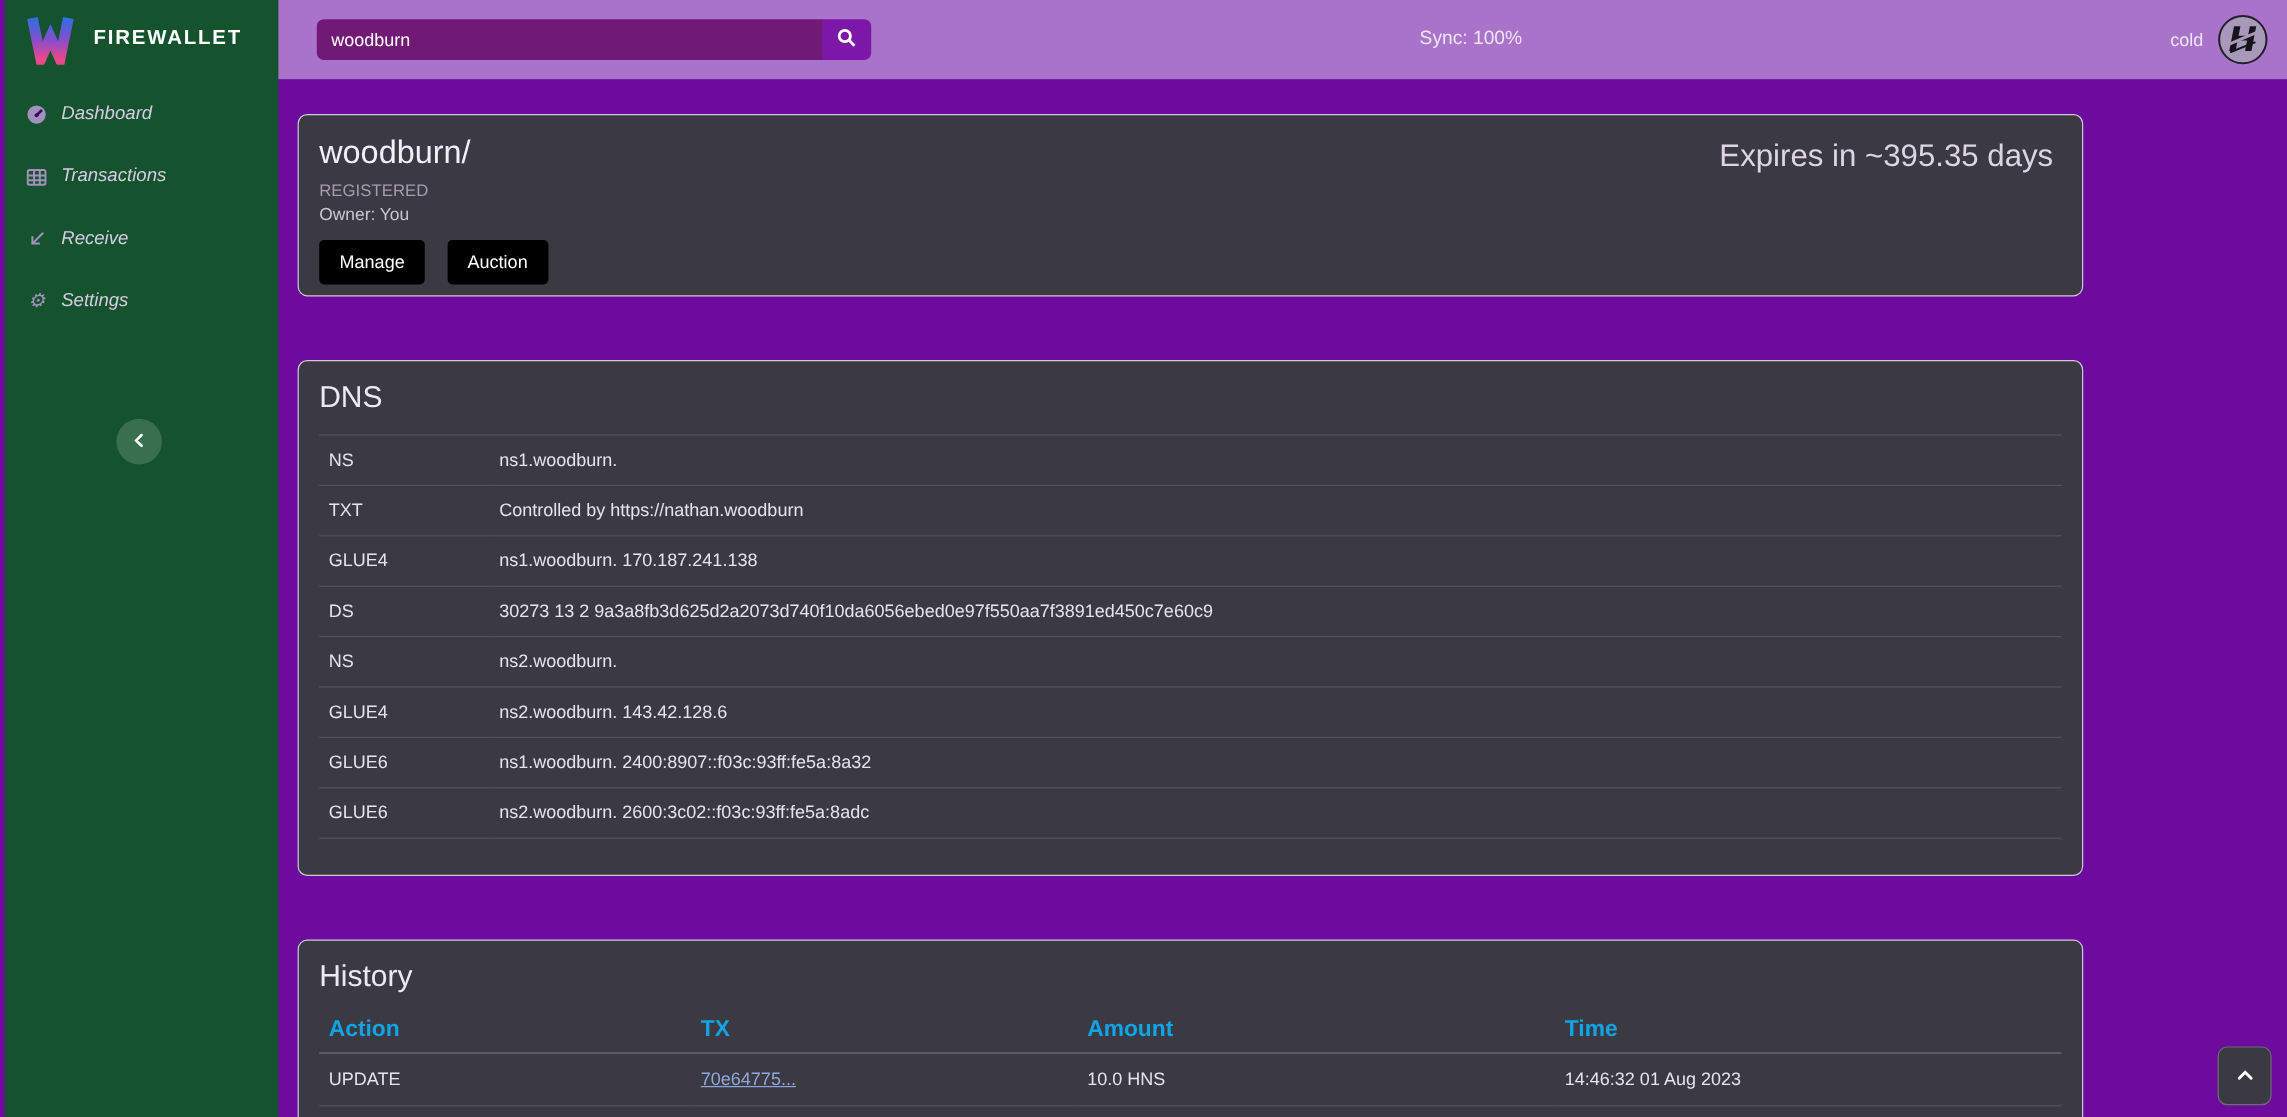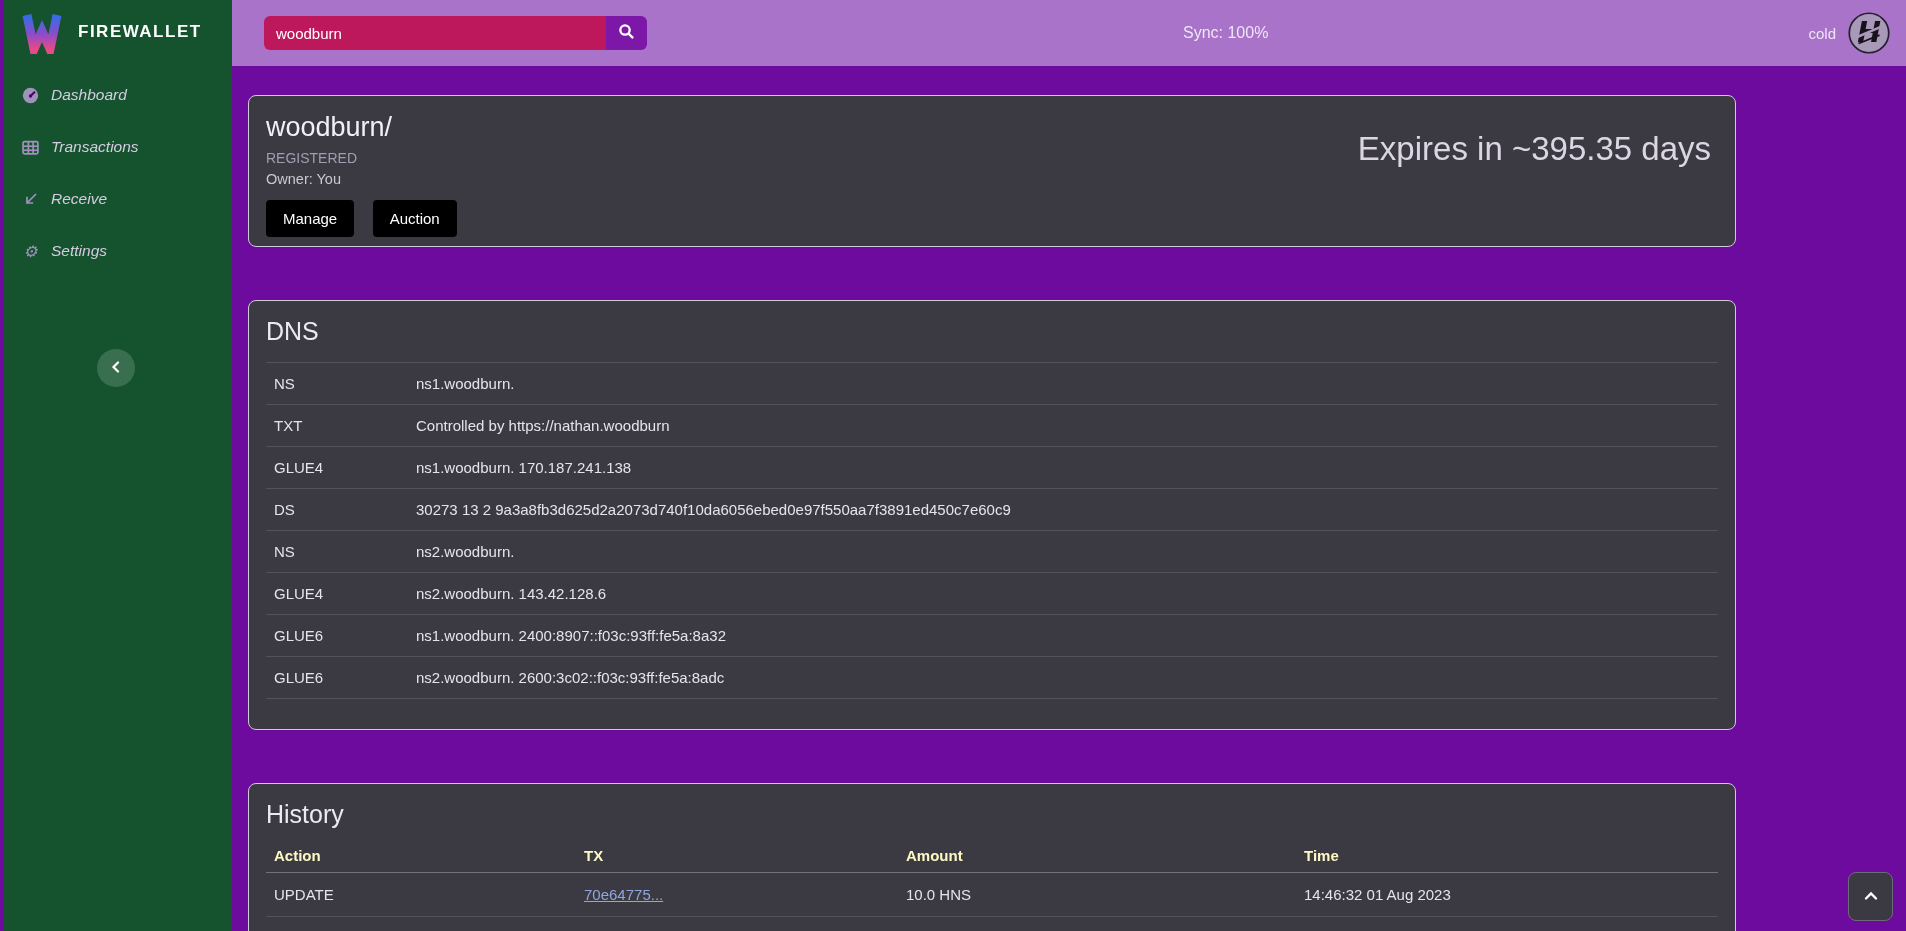--- a/index.html
+++ b/index.html
@@ -30,21 +30,21 @@
     border:none; cursor:pointer;
   }
 
   
   .topbar {
     position:absolute; left:228px; top:0; right:0; height:66px;
     background:#a873c9; z-index:2;
   }
   .search-group { position:absolute; left:36px; top:16px; display:flex; height:34px; }
   .search-input {
-    width:342px; height:34px; background:#be185d; border:none; border-radius:6px 0 0 6px;
+    width:421px; height:34px; background:#701a75; border:none; border-radius:6px 0 0 6px;
     color:#ffffff; font-size:15px; padding:0 12px; outline:none;
     font-family:"Liberation Sans", sans-serif;
   }
   .search-btn {
     width:41px; height:34px; background:#7d17a8; border:none; border-radius:0 6px 6px 0;
     display:flex; align-items:center; justify-content:center; cursor:pointer;
   }
   .sync { position:absolute; left:955px; top:0; height:66px; display:flex; align-items:center;
     color:#eee6f6; font-size:16px; }
   .wallet-right { position:absolute; right:16px; top:0; height:66px; display:flex; align-items:center; gap:12px; }
@@ -64,34 +64,34 @@
 
   .domain-title { font-size:27px; color:#f2f0f5; }
   .domain-status { font-size:14px; color:#a39db0; margin-top:7px; }
   .domain-owner { font-size:14.5px; color:#cbc6d4; margin-top:5px; }
   .btn {
     background:#000000; color:#ffffff; border:none; border-radius:4px;
     padding:10px 17px; font-size:15px; margin-top:13px; cursor:pointer;
     font-family:"Liberation Sans", sans-serif;
   }
   .btn + .btn { margin-left:14px; }
-  .expires { position:absolute; right:24px; top:18px; font-size:33px; color:#dbd6e4;margin-top:16px; }
+  .expires { position:absolute; right:24px; top:18px; font-size:26px; color:#dbd6e4; }
 
   .card-title { font-size:25px; color:#eceaf1; }
 
   table { width:100%; border-collapse:collapse; font-size:15px; }
   .dns-table { margin-top:16px; }
   .dns-table td { padding:12px 8px; color:#e6e3ea; border-top:1px solid #55525e; }
   .dns-table tr:last-child td { border-bottom:1px solid #55525e; }
   .col-type { width:142px; }
 
   .history-table { margin-top:10px; }
   .history-table th {
-    text-align:left; font-weight:bold; color:#fef9c3; padding:8px 8px;
-    border-bottom:1px solid #75717f; font-size:15px;
+    text-align:left; font-weight:bold; color:#0ea5e9; padding:8px 8px;
+    border-bottom:1px solid #75717f; font-size:19px;
   }
   .history-table td { padding:13px 8px; color:#e6e3ea; border-bottom:1px solid #55525e; }
   .tx-link { color:#8fa7dd; text-decoration:underline; cursor:pointer; }
 
   .scroll-top {
     position:absolute; right:13px; bottom:10px; width:45px; height:49px;
     background:#3b3a42; border:1px solid #6e6b78; border-radius:8px;
     display:flex; align-items:center; justify-content:center; cursor:pointer; z-index:5;
   }
 </style>

